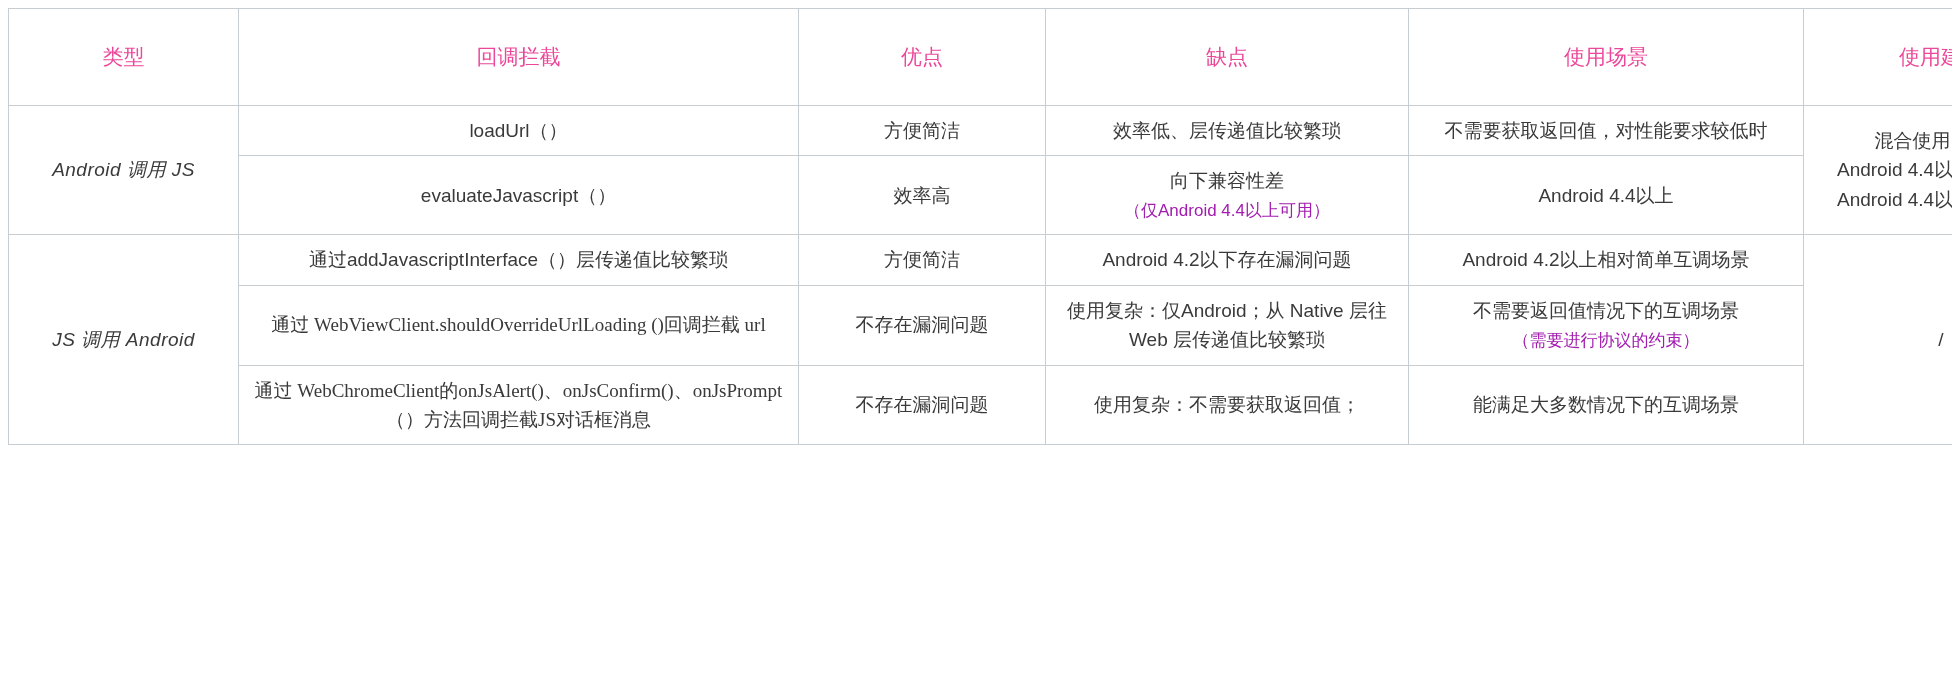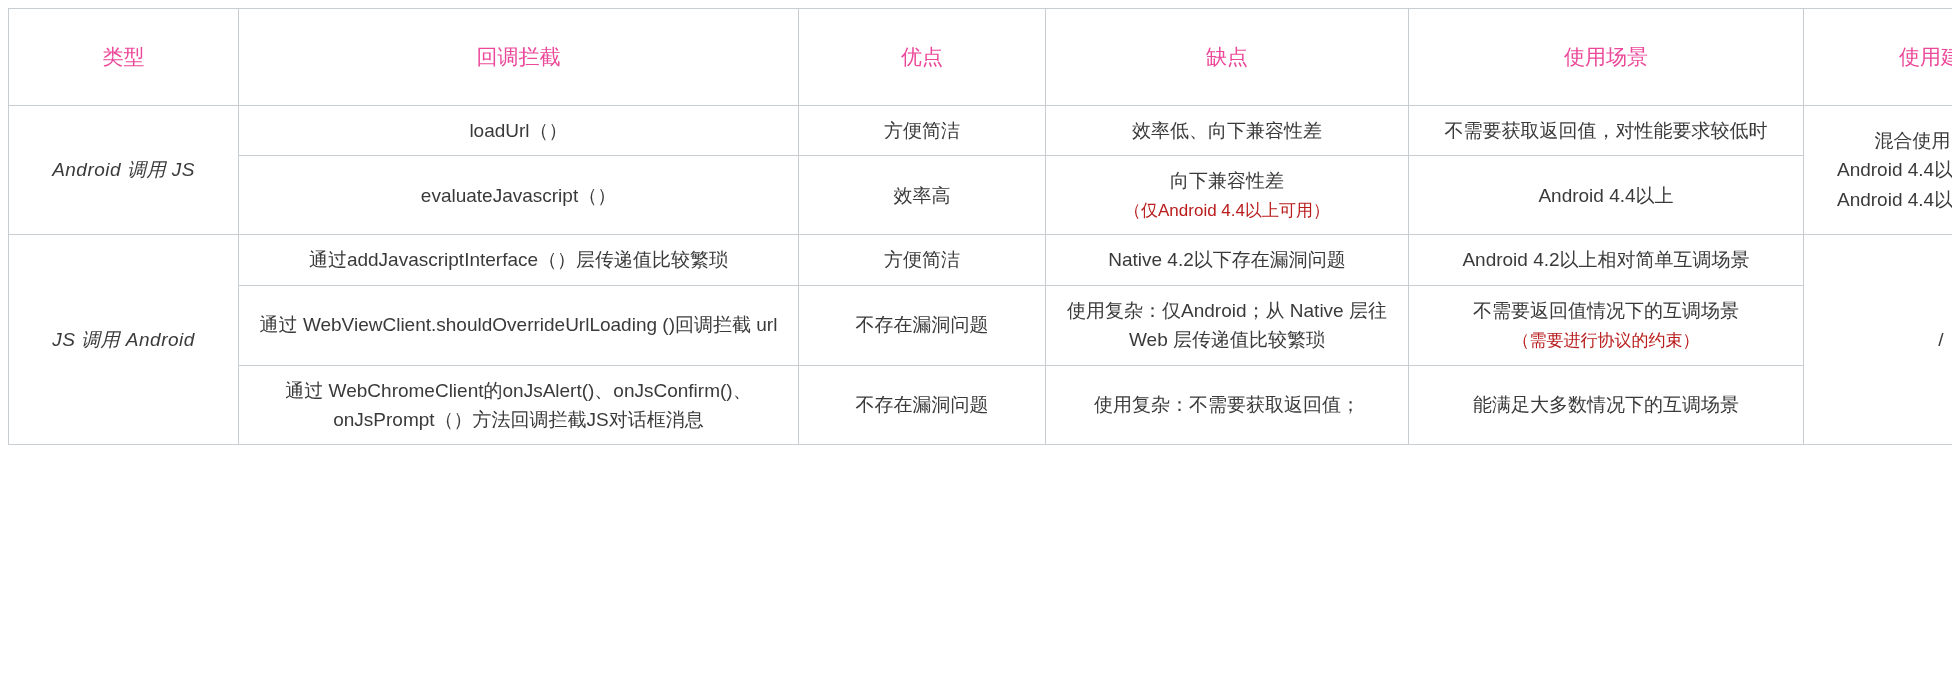--- a/index.html
+++ b/index.html
@@ -50,24 +50,25 @@
     font-size: 19px;
     color: #3a3a3a;
     letter-spacing: .5px;
     font-style: italic;
   }
   td.call-cell {
     text-align: center;
   }
   td.left-pad {
     text-align: center;
+    font-family: Liberation Serif, serif;
   }
   .note-blue {
     display: block;
-    color: #b91c1c;
+    color: #a21caf;
     font-size: 17px;
     margin-top: 2px;
   }
   td.advice-cell {
     text-align: left;
     vertical-align: middle;
     font-size: 19px;
     line-height: 1.7;
     padding-left: 14px;
   }
@@ -96,21 +97,21 @@
         <th class="col-advice">使用建议</th>
       </tr>
     </thead>
     <tbody>
 
       <tr>
         <td class="type-cell" rowspan="2">Android 调用 JS</td>
         <td class="call-cell">loadUrl（）</td>
         <td>方便简洁</td>
         <td>
-          <span class="cell-multiline">效率低、向下兼容性差</span>
+          <span class="cell-multiline">效率低、层传递值比较繁琐</span>
         </td>
         <td>
           <span class="cell-multiline">不需要获取返回值，对性能要求较低时</span>
         </td>
         <td class="advice-cell" rowspan="2">
           <span class="advice-lines">
             <span>混合使用，即：</span>
             <span>Android 4.4以下 用方法1</span>
             <span>Android 4.4以上 用方法2</span>
           </span>
@@ -127,21 +128,21 @@
         <td>
           <span class="cell-multiline">Android 4.4以上</span>
         </td>
       </tr>
 
       <tr>
         <td class="type-cell" rowspan="3">JS 调用 Android</td>
         <td class="call-cell">通过addJavascriptInterface（）层传递值比较繁琐</td>
         <td>方便简洁</td>
         <td>
-          <span class="cell-multiline">Native 4.2以下存在漏洞问题</span>
+          <span class="cell-multiline">Android 4.2以下存在漏洞问题</span>
         </td>
         <td>
           <span class="cell-multiline">Android 4.2以上相对简单互调场景</span>
         </td>
         <td class="advice-slash" rowspan="3">/</td>
       </tr>
 
       <tr>
         <td class="call-cell left-pad">通过 WebViewClient.shouldOverrideUrlLoading ()回调拦截 url</td>
         <td>不存在漏洞问题</td>

